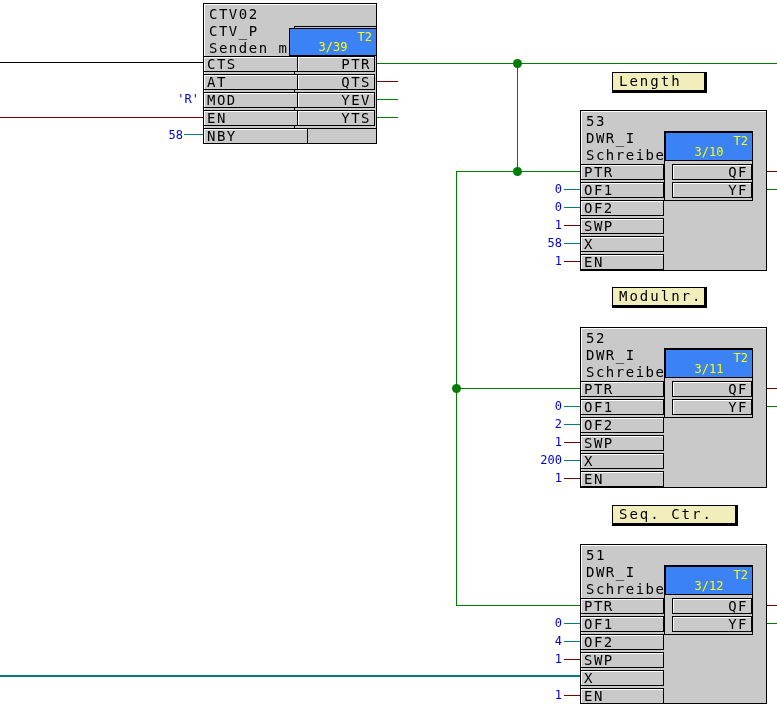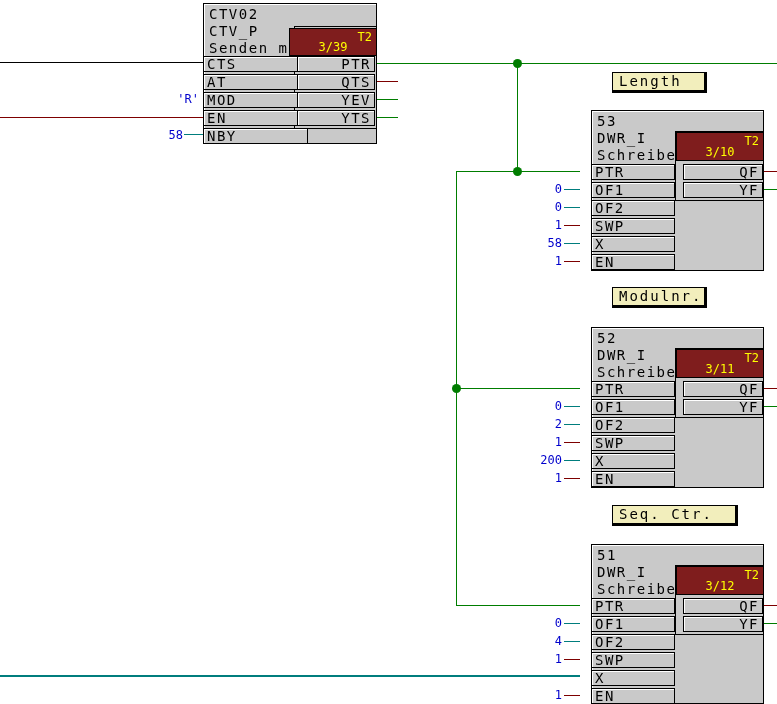--- a/index.html
+++ b/index.html
@@ -13,26 +13,26 @@
   .wteal{background:#007d7d;} .wblack{background:#000000;}
   .dot{position:absolute;width:9px;height:9px;border-radius:50%;background:#007d00;}
 
   
   .block{position:absolute;background:#c9c9c9;border:1px solid #000;box-shadow:inset 1px 1px 0 #fff;box-sizing:border-box;}
   .hline{position:absolute;left:5px;font-size:14px;letter-spacing:1.5px;line-height:16px;white-space:pre;}
   .pin{position:absolute;height:16px;background:#c9c9c9;border:1px solid #000;box-shadow:inset 1px 1px 0 #fff;
        box-sizing:border-box;font-size:14px;letter-spacing:1.5px;line-height:13px;padding:1px 3px 0 3px;}
   .pin.rgt{text-align:right;}
   .rbox{position:absolute;border:1px solid #000;box-sizing:border-box;}
-  .badge{position:absolute;background:#7f1d1d;border:1px solid #000;box-sizing:border-box;color:#ffff00;font-size:12px;}
+  .badge{position:absolute;background:#3b82f6;border:1px solid #000;box-sizing:border-box;color:#ffff00;font-size:12px;}
   .btask{position:absolute;top:1px;right:4px;}
   .bpos{position:absolute;bottom:1px;left:0;width:100%;text-align:center;}
 
   
-  .dwr{width:173px;margin-left:11px;}
+  .dwr{width:187px;}
   .dwr .t0{top:2px;} .dwr .t1{top:19px;} .dwr .t2{top:36px;}
   .dwr .badge{left:84px;top:21px;width:88px;height:29px;}
   .dwr .rbox{left:83px;top:20px;width:89px;height:70px;}
   .dwr .lpin{left:-1px;width:84px;}
   .dwr .rpin{left:91px;width:80px;}
   .dwr .r0{top:53px;} .dwr .r1{top:71px;} .dwr .r2{top:89px;}
   .dwr .r3{top:107px;} .dwr .r4{top:125px;} .dwr .r5{top:143px;}
 
   
   .ctv{left:203px;top:3px;width:174px;height:141px;}

